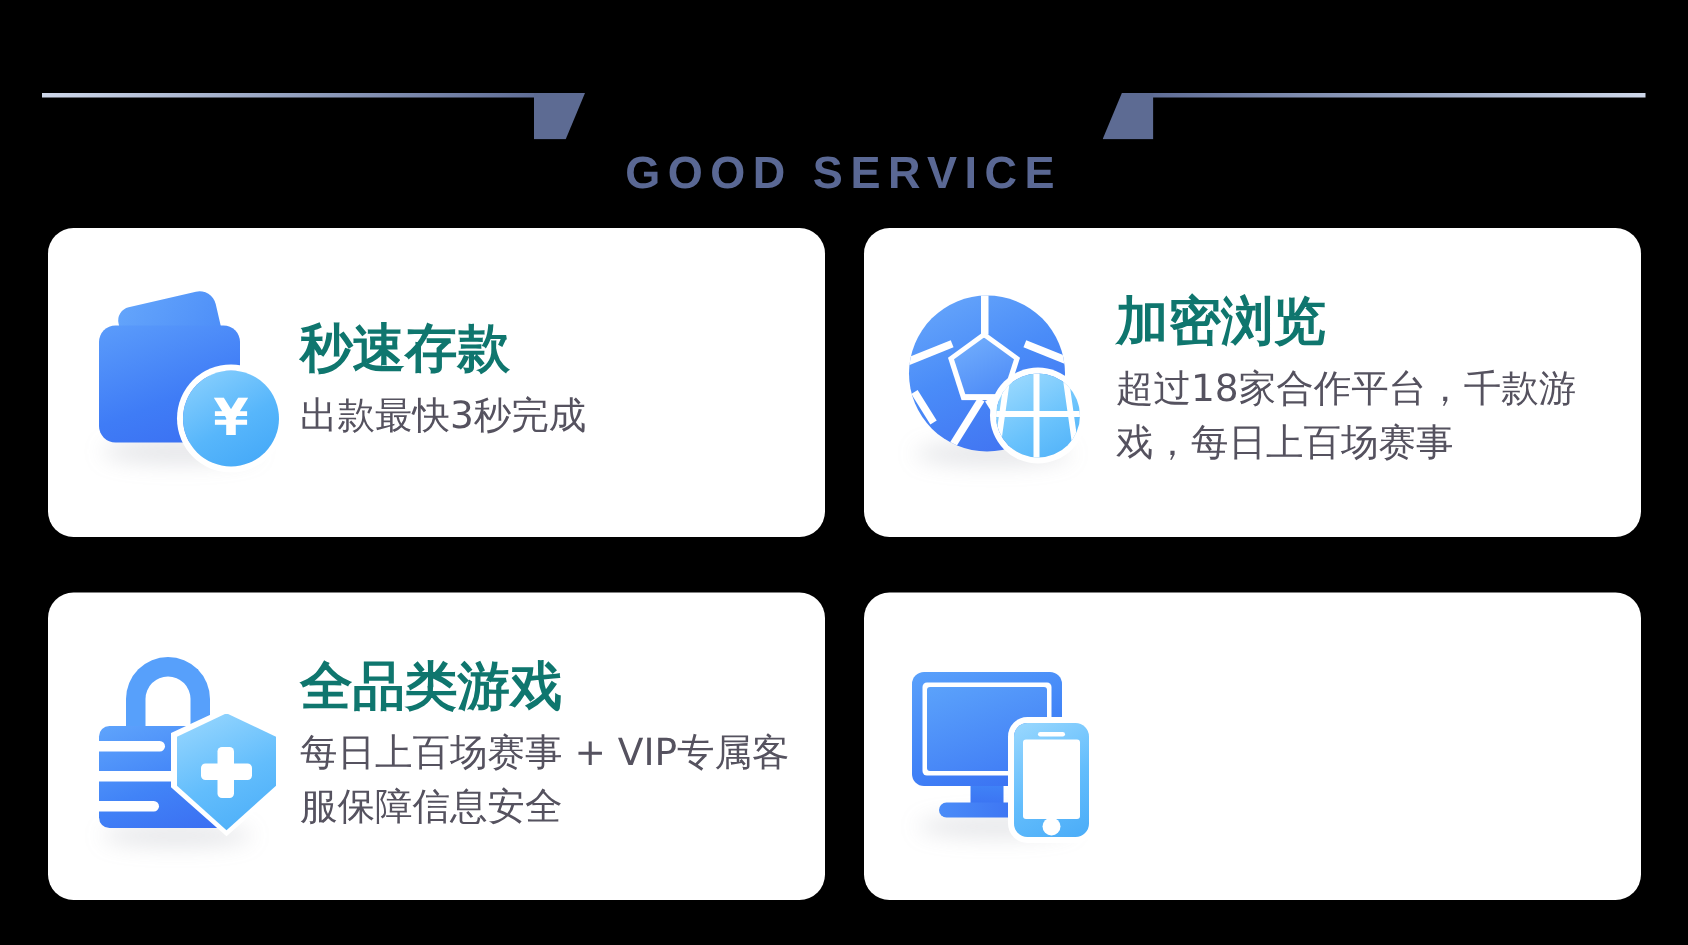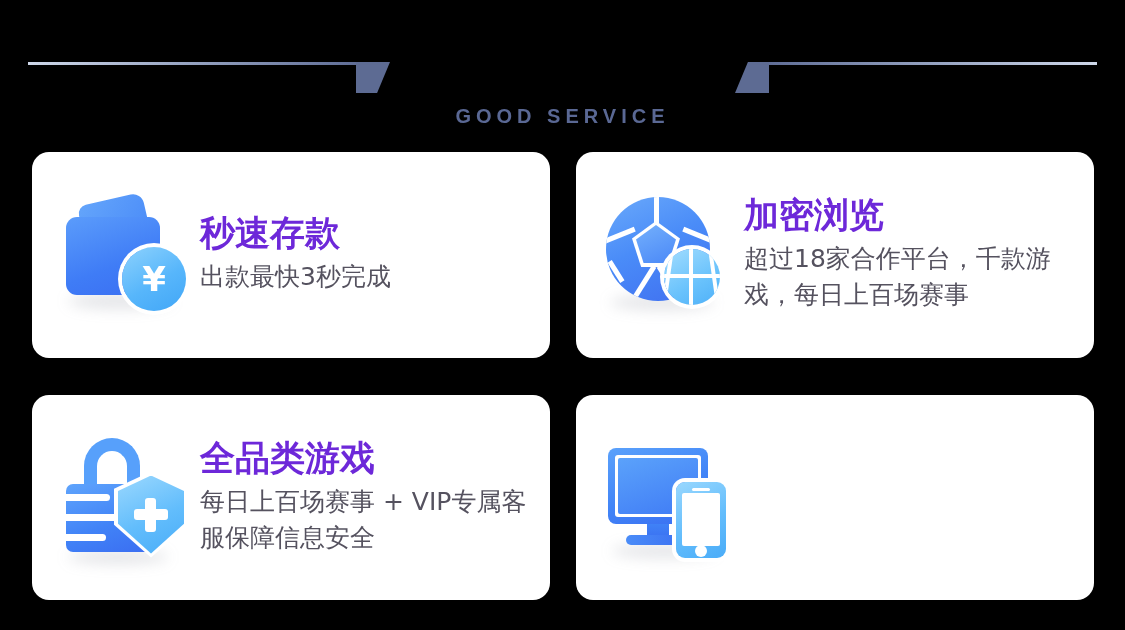--- a/index.html
+++ b/index.html
@@ -78,21 +78,21 @@
     letter-spacing: 2px;
     font-family: "DejaVu Sans", "Liberation Sans", sans-serif;
   }
 
   .header-subtitle {
     position: absolute;
     left: 0;
     top: 98px;
     width: 1125px;
     text-align: center;
-    font-size: 20px;
+    font-size: 30px;
     line-height: 36px;
     font-weight: bold;
     color: #5a6894;
     letter-spacing: 5px;
   }
 
   
   .grid {
     position: absolute;
     left: 32px;
@@ -124,21 +124,21 @@
 
   .card-text {
     margin-left: 8px;
     padding-bottom: 4px;
   }
 
   .card-title {
     font-size: 35px;
     line-height: 44px;
     font-weight: bold;
-    color: #6d28d9;
+    color: #0f766e;
     letter-spacing: 0px;
     white-space: nowrap;
     font-family: "DejaVu Sans", "Liberation Sans", sans-serif;
   }
 
   .card-desc {
     font-size: 25px;
     line-height: 36px;
     color: #55525f;
     max-width: 330px;

